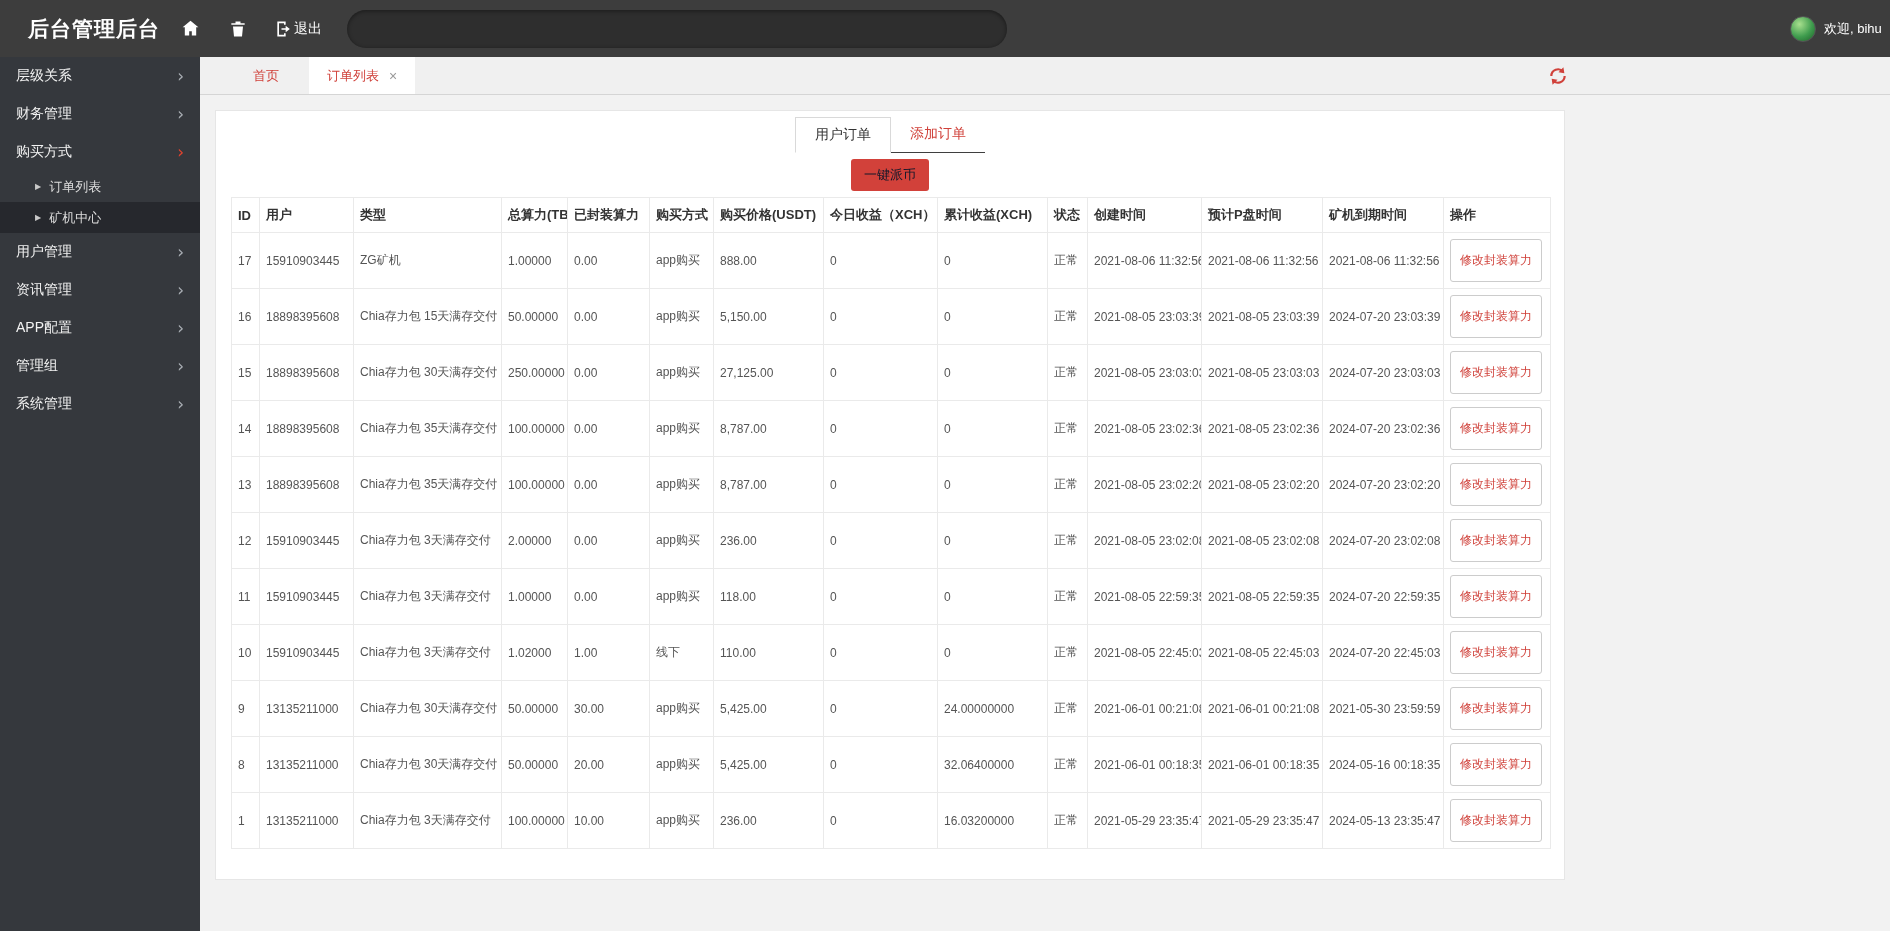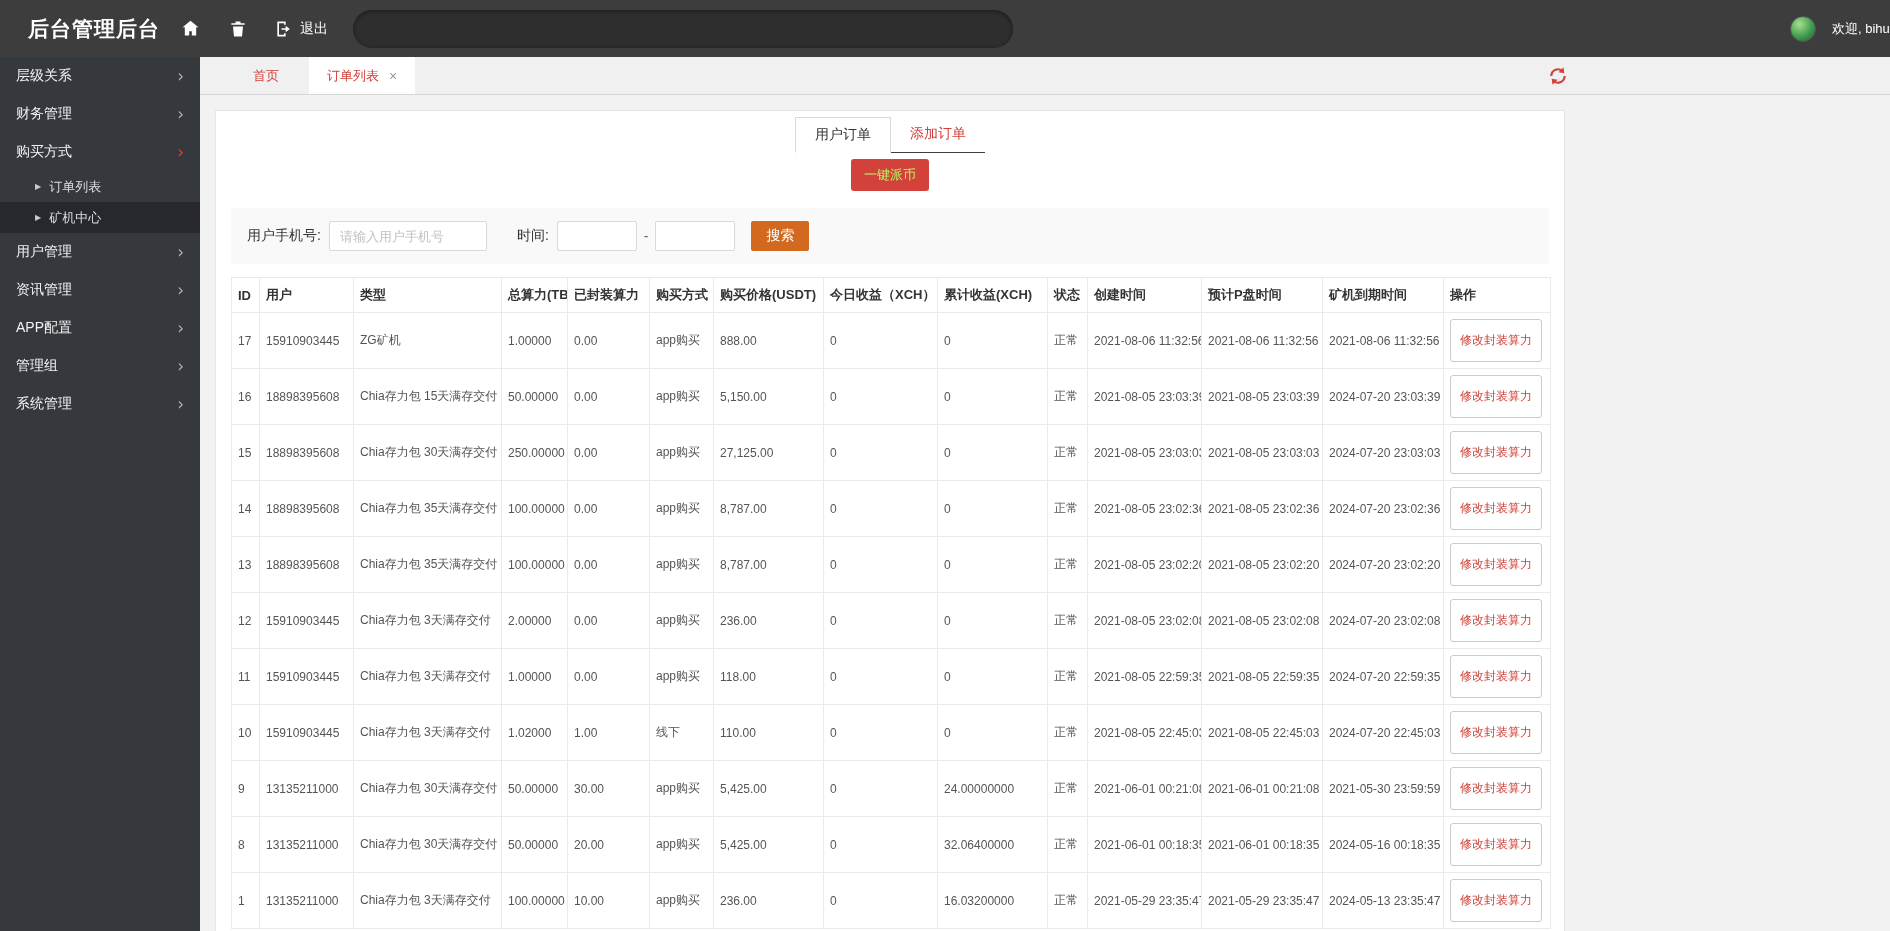--- a/index.html
+++ b/index.html
@@ -9,27 +9,27 @@
     background:#f2f2f2; font-family:"Liberation Sans", sans-serif;
   }
   
   .topbar {
     position:absolute; top:0; left:0; width:1890px; height:57px;
     background:#3d3d3d; display:flex; align-items:center; color:#fff; z-index:20;
   }
   .app-title { width:174px; padding-left:28px; font-size:21px; font-weight:bold; letter-spacing:1px; flex:0 0 auto; white-space:nowrap; }
   .top-icons { display:flex; align-items:center; gap:24px; margin-left:4px; flex:0 0 auto; }
   .top-icon { width:24px; height:24px; display:flex; align-items:center; justify-content:center; cursor:pointer; }
-  .top-logout { display:flex; align-items:center; gap:6px; font-size:14px; cursor:pointer; white-space:nowrap; }
+  .top-logout { display:flex; align-items:center; font-size:14px; cursor:pointer; white-space:nowrap; }
   .top-search {
     margin-left:25px; width:660px; height:38px; border-radius:19px; border:none; outline:none;
     background:#2e2e2e; box-shadow: inset 0 1px 4px rgba(0,0,0,.45);
     color:#eee; padding:0 18px; font-size:14px; flex:0 0 auto;
   }
-  .top-user { margin-left:auto; display:flex; align-items:center; gap:16px; font-size:13px; width:100px; overflow:hidden; white-space:nowrap; flex:0 0 auto; }
+  .top-user { margin-left:auto; display:flex; align-items:center; gap:8px; font-size:13px; width:100px; overflow:hidden; white-space:nowrap; flex:0 0 auto; }
   .avatar { width:26px; height:26px; border-radius:50%; flex:0 0 auto; border:1px solid #565656;
     background: radial-gradient(circle at 35% 30%, #a8e08e, #3f9c4e 55%, #1d5f28); }
   
   .sidebar { position:absolute; top:57px; left:0; width:200px; height:874px; background:#35383d; z-index:10; }
   .side-item { height:38px; display:flex; align-items:center; padding:0 16px; color:#f2f2f2; font-size:14px; cursor:pointer; }
   .side-label { white-space:nowrap; }
   .side-chevron { margin-left:auto; color:#a8adb3; font-size:17px; line-height:1; font-family:"DejaVu Sans", sans-serif; }
   .side-item.expanded .side-chevron { color:#e0432e; }
   .side-sub { height:31px; display:flex; align-items:center; gap:8px; padding-left:35px; color:#ddd; font-size:13px; cursor:pointer; }
   .side-sub .tri { font-size:8px; color:#c9c9c9; }
@@ -41,21 +41,21 @@
   .tab { display:flex; align-items:center; padding:0 18px; font-size:13px; color:#d0413a; cursor:pointer; margin-right:12px; white-space:nowrap; }
   .tab.active { background:#fff; }
   .tab-close { margin-left:10px; color:#999; font-size:14px; cursor:pointer; }
   .refresh-btn { position:absolute; right:322px; top:9px; width:20px; height:20px; cursor:pointer; }
   .content { padding:15px; }
   .card { width:1350px; background:#fff; border:1px solid #e6e6e6; padding:6px 15px 30px; }
   .card-head { display:flex; justify-content:space-between; align-items:center;flex-direction:column; }
   .ptabs { display:inline-flex; border-bottom:1px solid #3f3f3f; }
   .ptab { padding:8px 19px; font-size:14px; color:#d0413a; cursor:pointer; }
   .ptab.active { color:#333; background:#fff; border:1px solid #d9d9d9; border-bottom:1px solid #fff; margin-bottom:-1px; }
-  .btn-dispatch { background:#d2413a; color:#bef264; border:none; border-radius:3px; padding:7px 13px; font-size:13px; cursor:pointer; margin-top:6px; white-space:nowrap; }
+  .btn-dispatch { background:#d2413a; color:#0f172a; border:none; border-radius:3px; padding:7px 13px; font-size:13px; cursor:pointer; margin-top:6px; white-space:nowrap; }
   .filter { margin:17px 0 13px; background:#f9f9f9; border-radius:3px; padding:13px 16px; display:flex; align-items:center; font-size:14px; color:#333; }
   .filter label { margin-right:8px; white-space:nowrap; }
   .time-label { margin-left:30px; }
   .input { height:30px; border:1px solid #d9d9d9; border-radius:2px; padding:0 10px; font-size:13px; color:#333; background:#fff; outline:none; }
   .input::placeholder { color:#c2c2c2; }
   .phone-input { width:158px; }
   .time-input { width:80px; }
   .dash { margin:0 7px; color:#666; }
   .btn-search { margin-left:16px; height:30px; padding:0 15px; background:#d2691e; border:none; border-radius:2px; color:#fff; font-size:14px; cursor:pointer; }
   .orders-table { width:1320px; border-collapse:collapse; table-layout:fixed; margin-top:6px; }
@@ -163,29 +163,20 @@
   </div>
   <div class="content">
     <div class="card">
       <div class="card-head">
         <div class="ptabs">
             <div class="ptab active">用户订单</div>
             <div class="ptab">添加订单</div>
           </div>
         <button class="btn-dispatch">一键派币</button>
       </div>
-      <div class="filter">
-        <label>用户手机号:</label>
-        <input class="input phone-input" placeholder="请输入用户手机号" style="">
-        <label class="time-label">时间:</label>
-        <input class="input time-input" style="">
-        <span class="dash">-</span>
-        <input class="input time-input" style="">
-        <button class="btn-search">搜索</button>
-      </div>
       <table class="orders-table">
         <colgroup>
           <col style="width:28px">
             <col style="width:94px">
             <col style="width:148px">
             <col style="width:66px">
           <col style="width:82px">
             <col style="width:64px">
             <col style="width:110px">
             <col style="width:114px">

